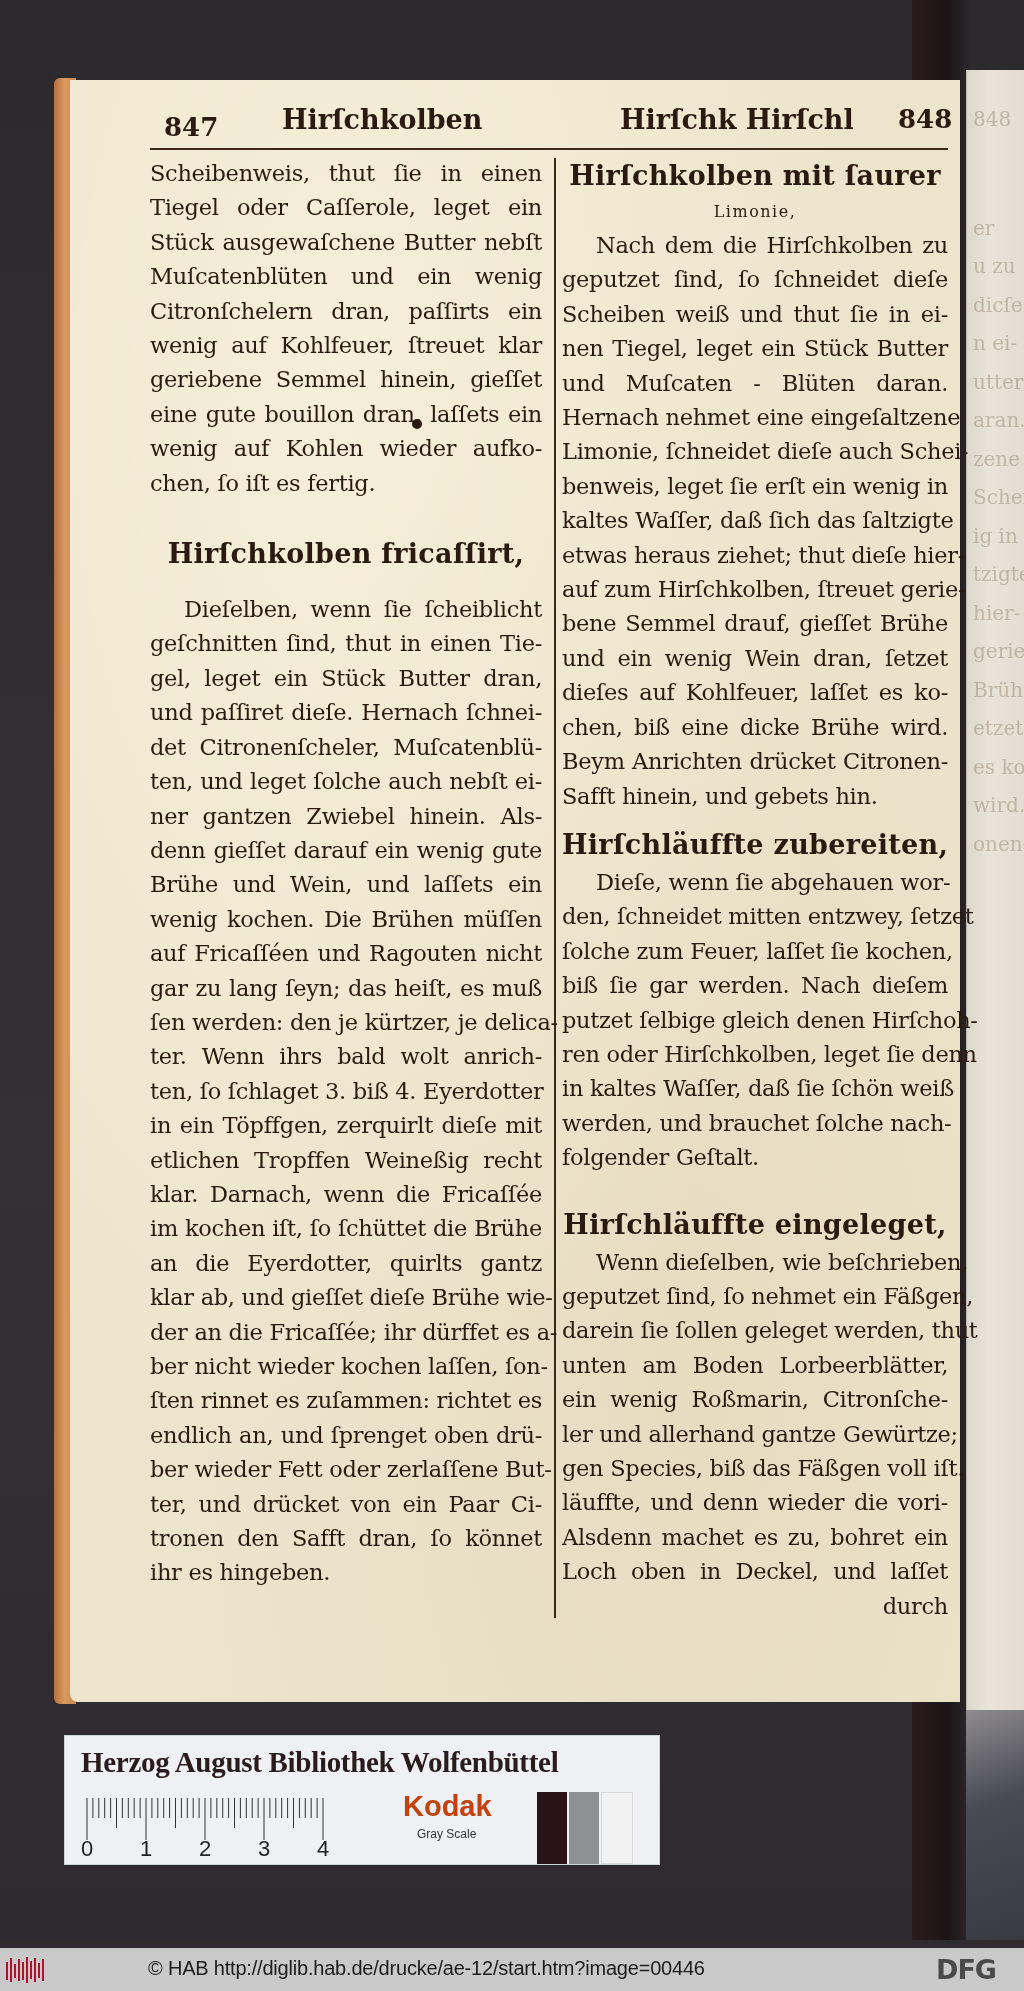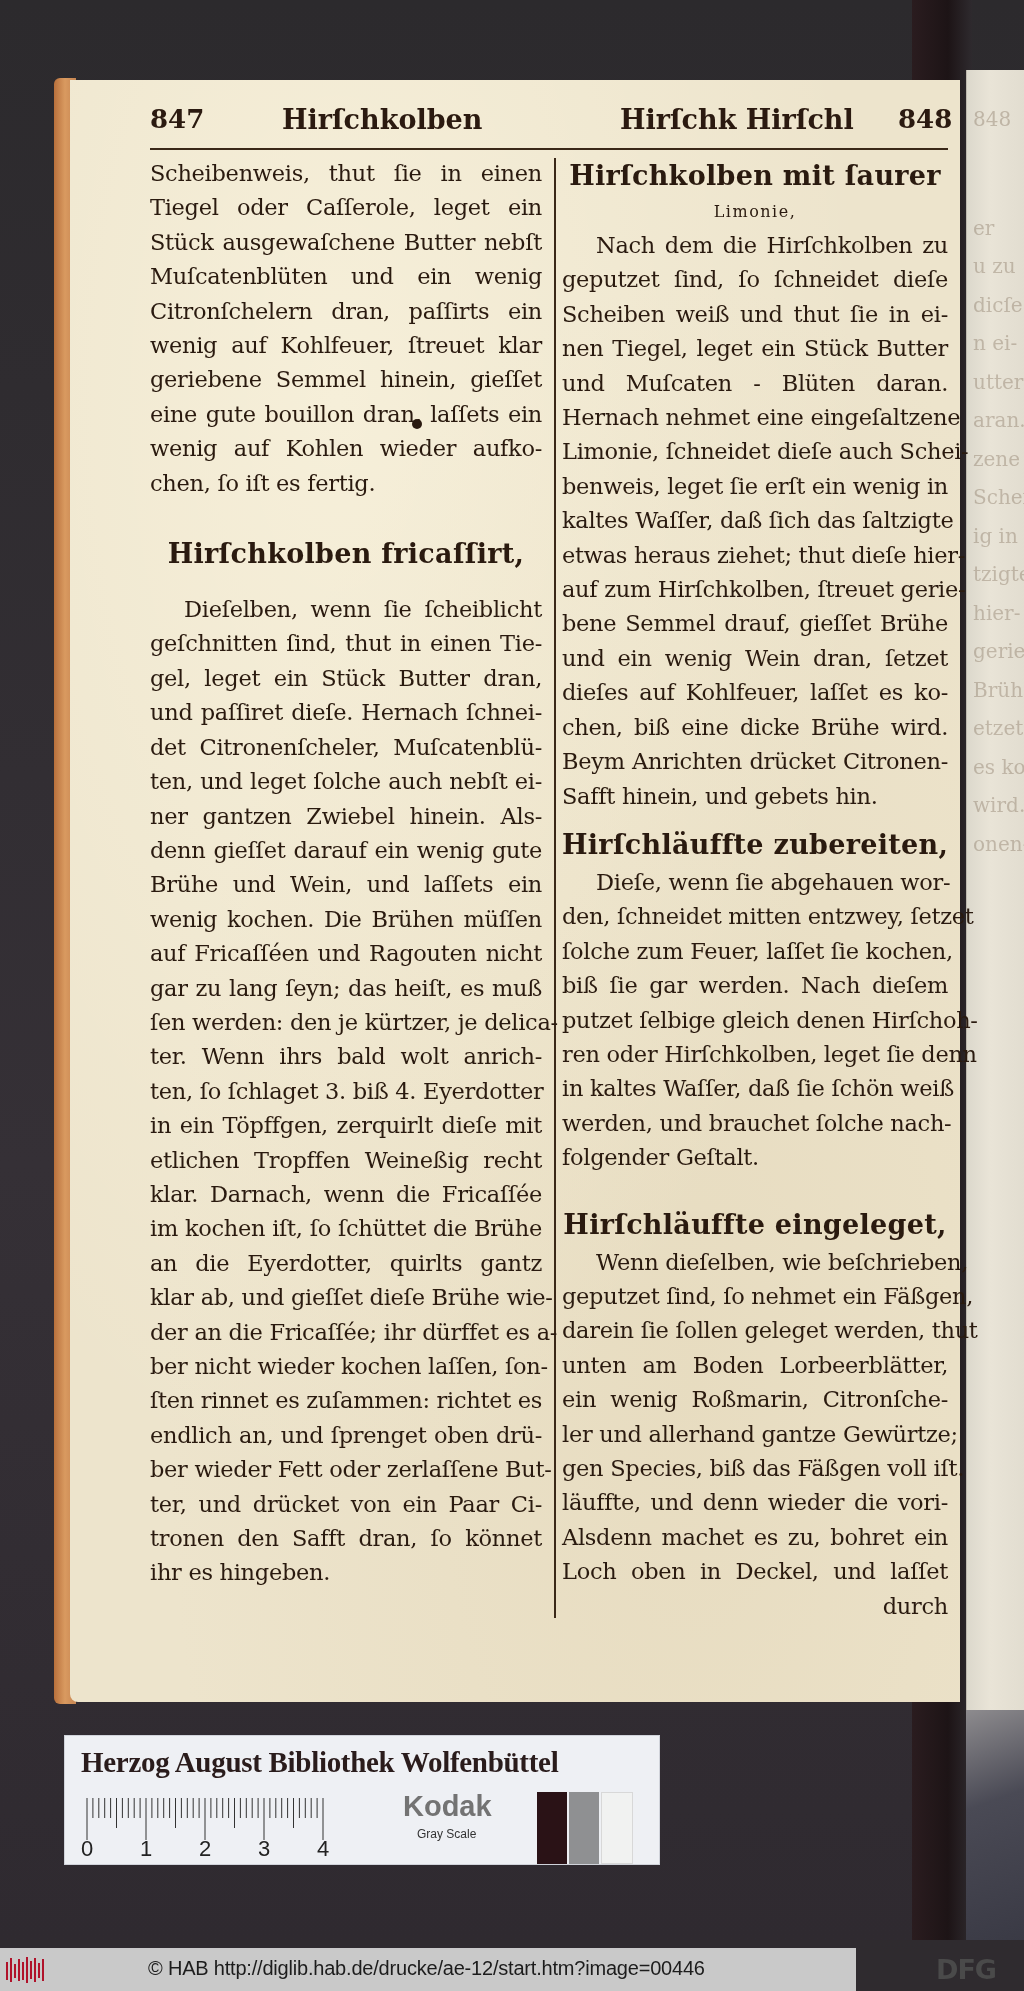--- a/index.html
+++ b/index.html
@@ -104,34 +104,34 @@
     position: absolute; left: 16px; top: 60px; width: 250px; height: 44px;
   }
   .ruler-labels {
     position: absolute; left: 10px; top: 100px; width: 260px; height: 30px;
     font-family: "Liberation Sans", sans-serif; font-size: 22px; color: #222;
   }
   .ruler-labels span { position: absolute; top: 0; }
   .kodak {
     position: absolute; left: 338px; top: 54px;
     font-family: "Liberation Sans", sans-serif; font-weight: bold;
-    font-size: 29px; color: #737373;
+    font-size: 29px; color: #c2410c;
   }
   .grayscale-label {
     position: absolute; left: 352px; top: 91px;
     font-family: "Liberation Sans", sans-serif; font-size: 12px; color: #333;
   }
   .swatch { position: absolute; top: 56px; height: 72px; }
   .sw-black { left: 472px; width: 30px; background: #2a1216; }
   .sw-gray { left: 504px; width: 30px; background: #8f9092; }
   .sw-white { left: 536px; width: 32px; background: #f1f2f1; border: 1px solid #d8d8d8; }
 
   
   .footer {
-    position: absolute; left: 0; top: 1948px; width: 856px; height: 43px;
+    position: absolute; left: 0; top: 1948px; width: 1024px; height: 43px;
     background: #c9c9c9;
     display: flex; align-items: center;
   }
   .footer-logo {
     position: absolute; left: 4px; top: 8px; width: 42px; height: 28px;
   }
   .footer-text {
     position: absolute; left: 148px; top: 9px;
     font-family: "Liberation Sans", sans-serif; font-size: 20px; color: #1c1c1c;
     white-space: nowrap; letter-spacing: -0.2px;
@@ -170,21 +170,21 @@
     <div class="ghost" style="top: 639px;">etzet</div>
     <div class="ghost" style="top: 677.5px;">es ko-</div>
     <div class="ghost" style="top: 716px;">wird.</div>
     <div class="ghost" style="top: 754.5px;">onen-</div>
   </div>
 <div class="facing-shadow"></div>
 
 <div class="page-edge"></div>
 <div class="page"></div>
 
-<div class="running-head" style="left:150px;">847</div>
+<div class="running-head" style="left:164px;margin-top:8px;">847</div>
 <div class="running-head" style="left:282px; font-size:27px;">Hirſchkolben</div>
 <div class="running-head" style="left:620px; font-size:27px;">Hirſchk  Hirſchl</div>
 <div class="running-head" style="left:898px;">848</div>
 <div class="head-rule"></div>
 <div class="col-rule"></div>
 
 <div class="column col-left">
   <div id="left-intro">
       <span class="line">Scheibenweis, thut ſie in einen</span>
       <span class="line">Tiegel  oder  Caſſerole,  leget  ein</span>

